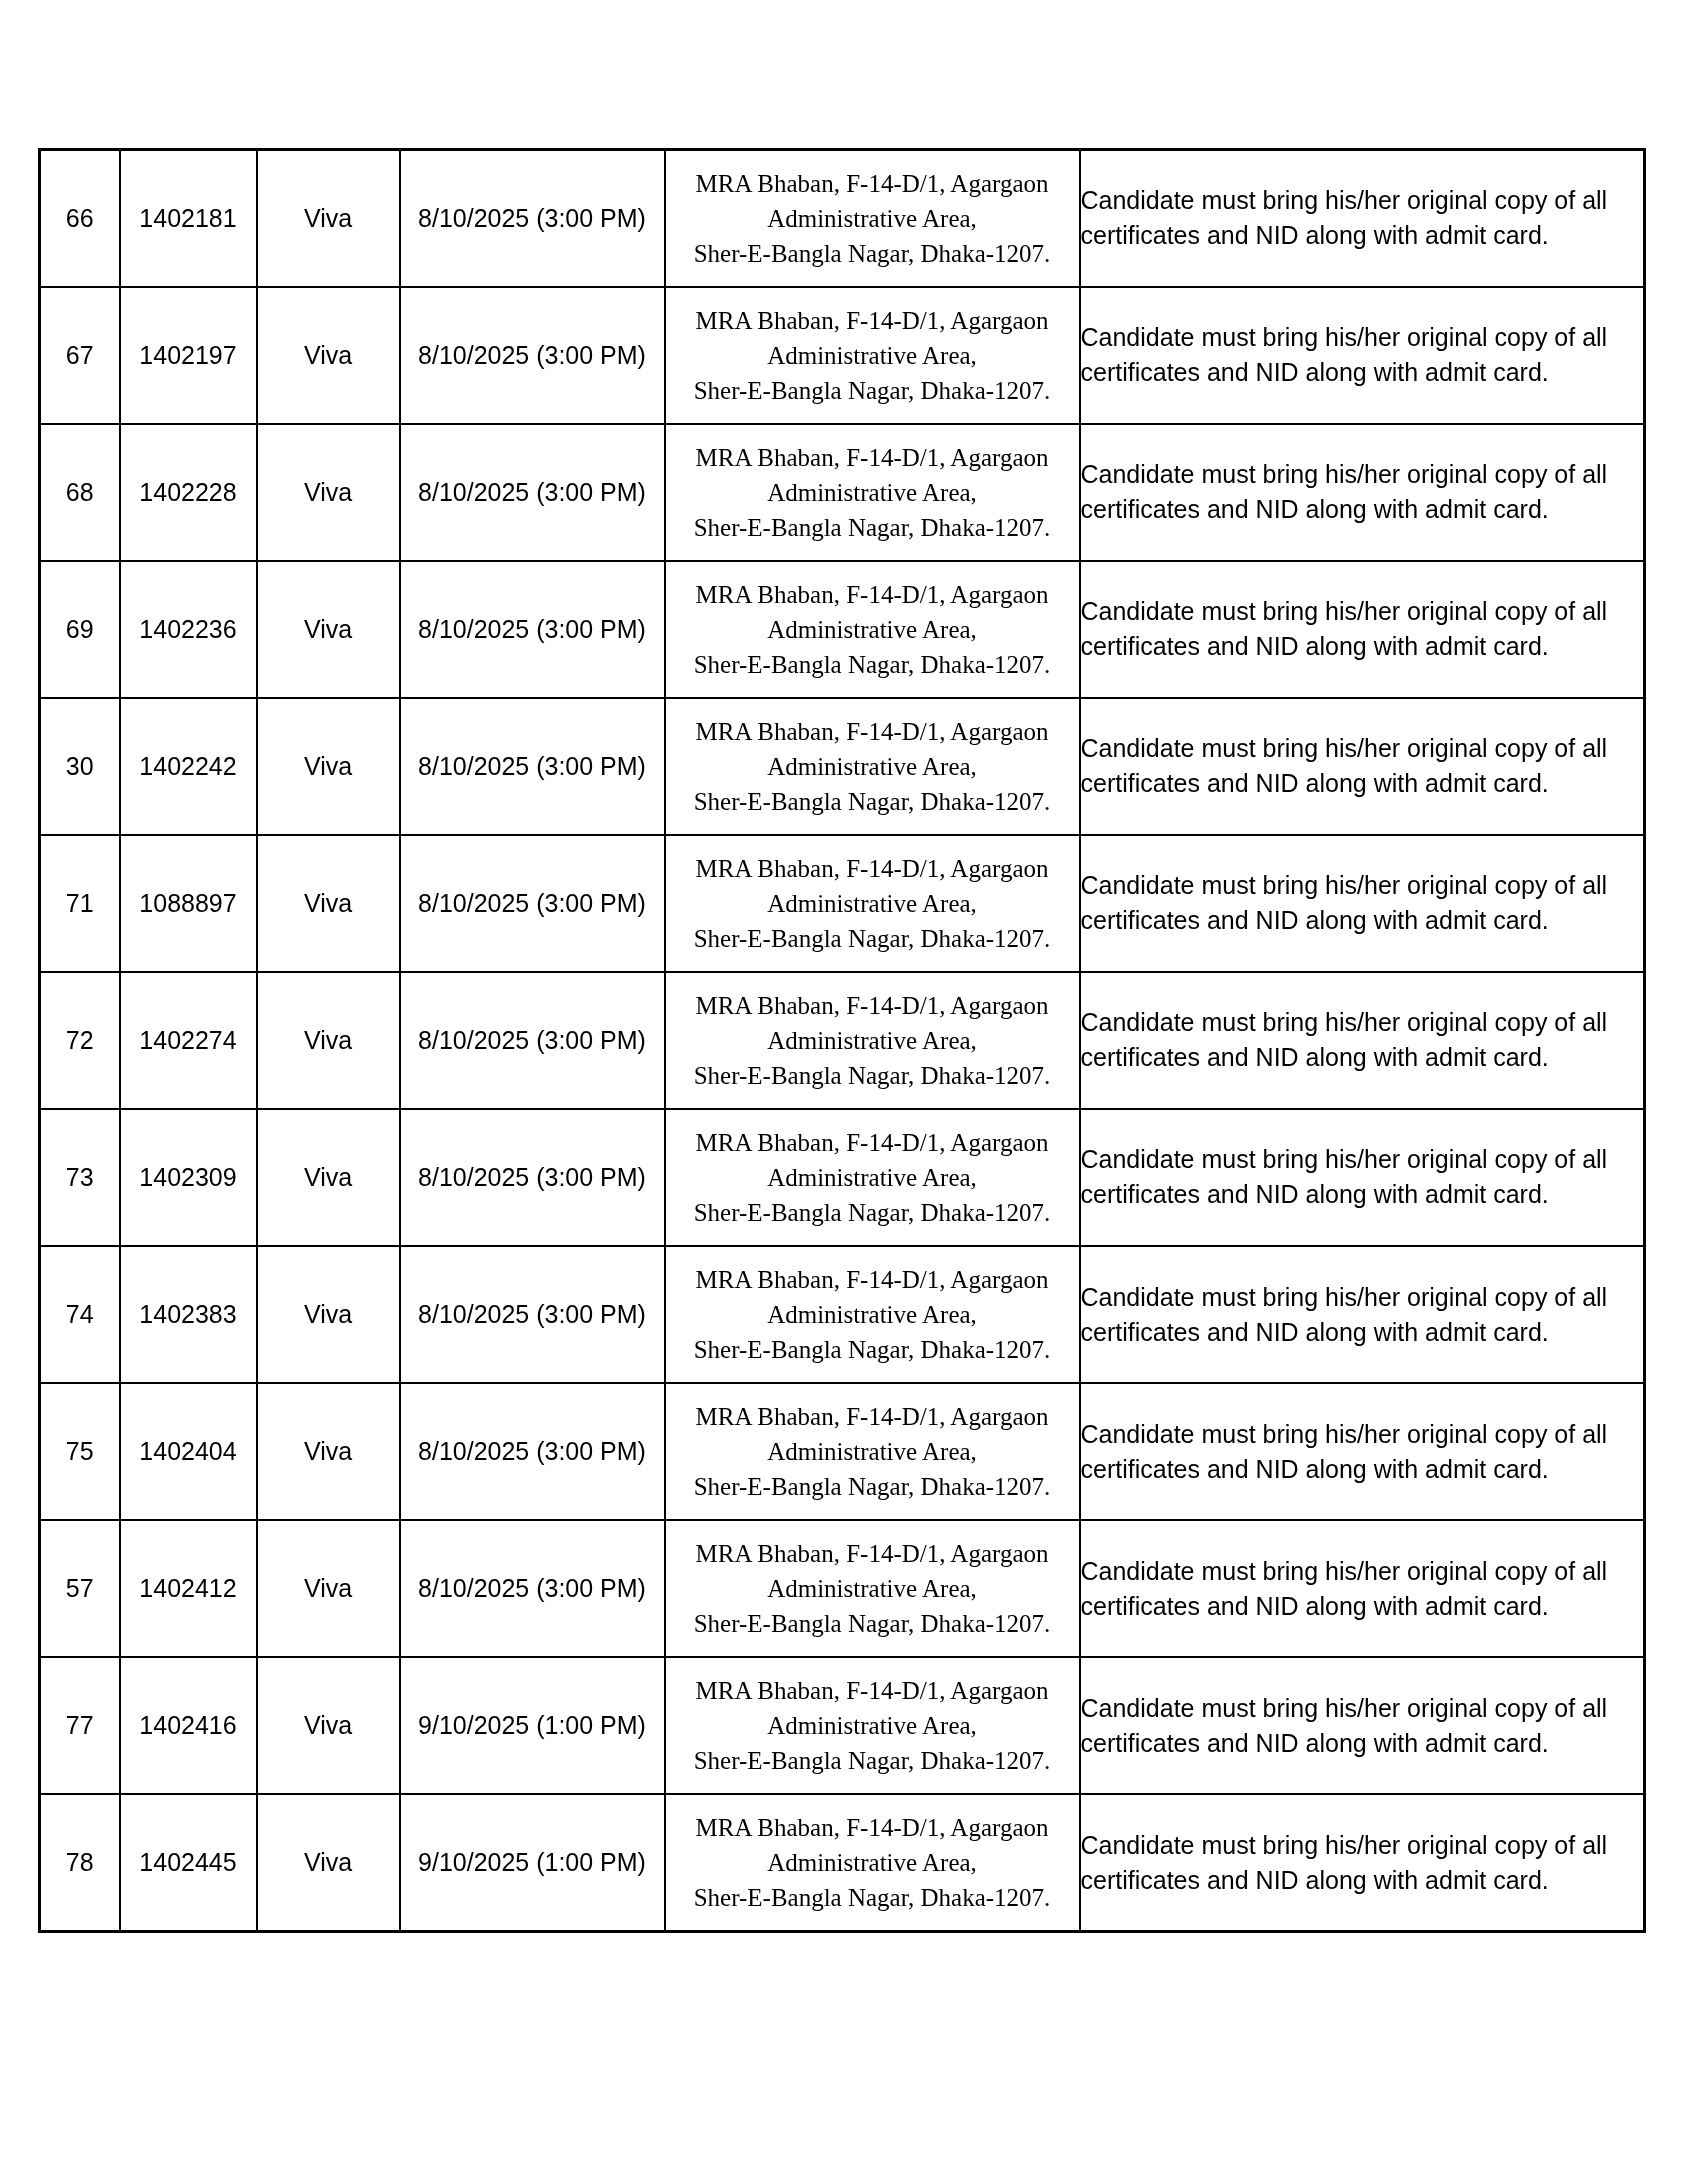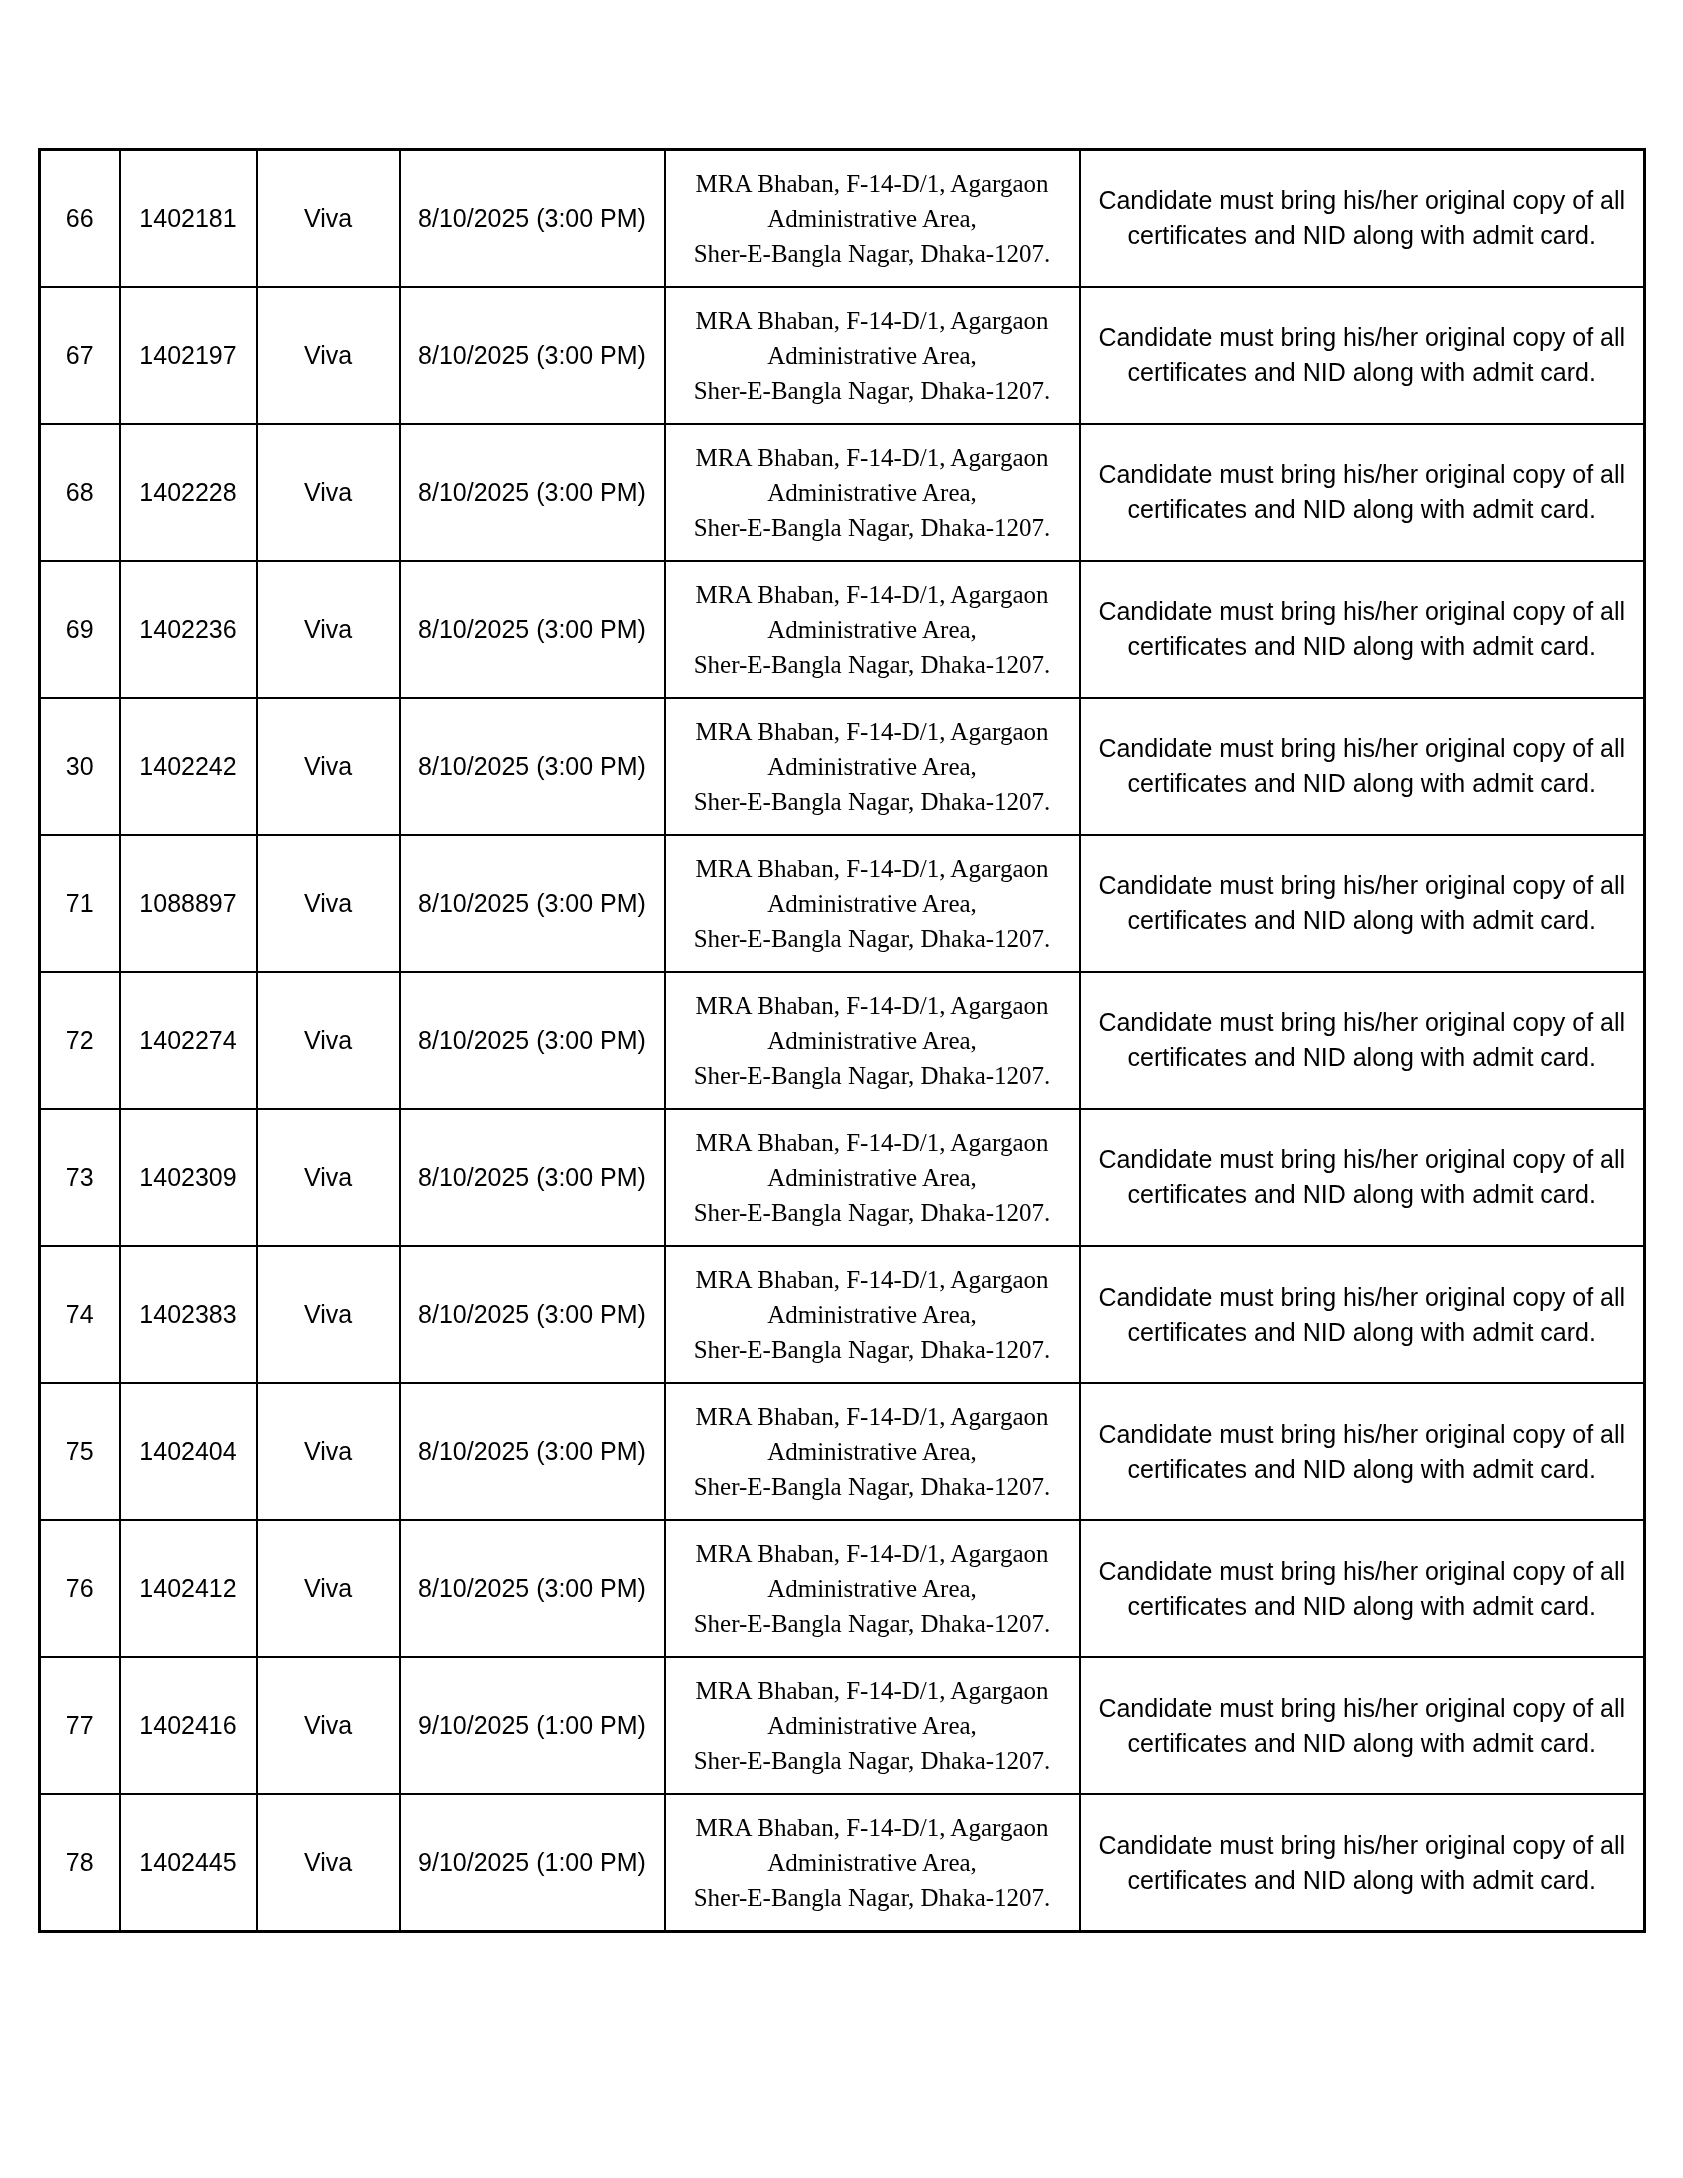--- a/index.html
+++ b/index.html
@@ -47,21 +47,21 @@
   }
   .venue-line {
     line-height: 35px;
     white-space: nowrap;
   }
   td.note {
     padding: 0 18px;
   }
   .note-text {
     line-height: 35px;
-    text-align: center;
+    text-align: left;
   }
 </style>
 </head>
 <body>
 
 <div class="page">
   <table class="schedule">
     <colgroup>
       <col style="width:80px">
       <col style="width:137px">
@@ -205,21 +205,21 @@
     <td class="venue">
       <div class="venue-line">MRA Bhaban, F-14-D/1, Agargaon</div>
       <div class="venue-line">Administrative Area,</div>
       <div class="venue-line">Sher-E-Bangla Nagar, Dhaka-1207.</div>
     </td>
     <td class="note">
       <div class="note-text">Candidate must bring his/her original copy of all certificates and NID along with admit card.</div>
     </td>
   </tr>
         <tr>
-    <td class="serial">76</td>
+    <td class="serial">57</td>
     <td class="roll">1402412</td>
     <td class="exam">Viva</td>
     <td class="date">8/10/2025 (3:00 PM)</td>
     <td class="venue">
       <div class="venue-line">MRA Bhaban, F-14-D/1, Agargaon</div>
       <div class="venue-line">Administrative Area,</div>
       <div class="venue-line">Sher-E-Bangla Nagar, Dhaka-1207.</div>
     </td>
     <td class="note">
       <div class="note-text">Candidate must bring his/her original copy of all certificates and NID along with admit card.</div>

